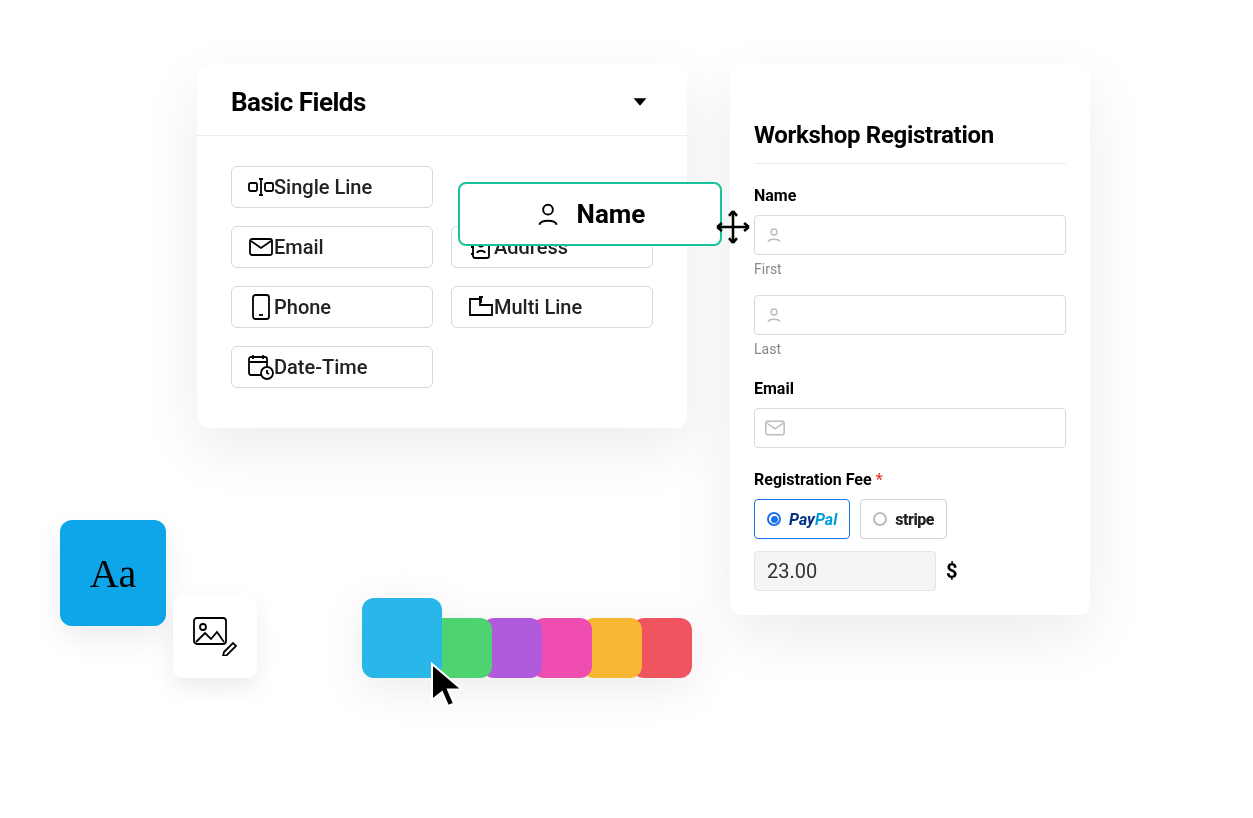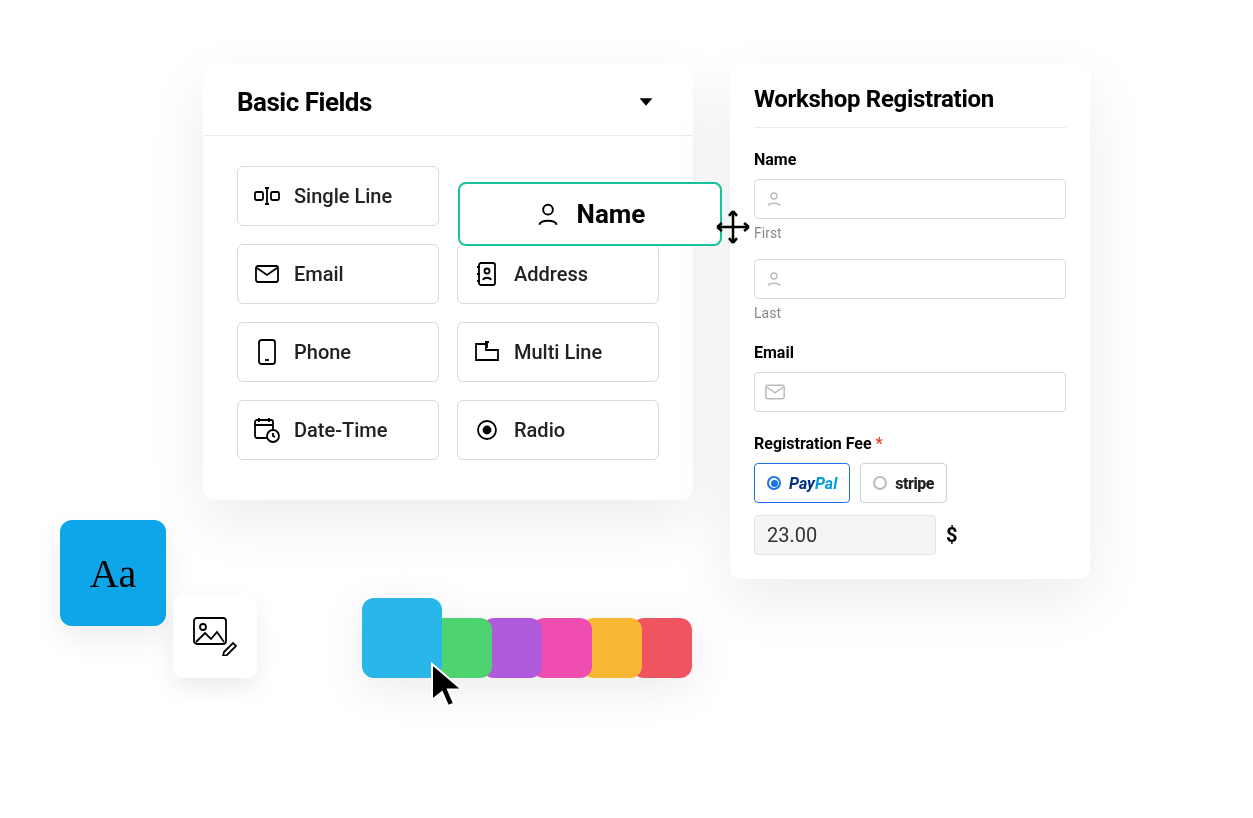--- a/index.html
+++ b/index.html
@@ -10,21 +10,21 @@
     height: 818px;
     position: relative;
   }
   .stage {
     position: absolute;
     left: 0; top: 0; right: 0; bottom: 0;
   }
   
   .fields-panel {
     position: absolute;
-    left: 203px;
+    left: 197px;
     top: 65px;
     width: 490px;
     background: #fff;
     border-radius: 12px;
     box-shadow: 0 20px 60px rgba(0,0,0,0.08);
     padding-bottom: 40px;
   }
   .fields-header {
     display: flex;
     align-items: center;
@@ -39,22 +39,21 @@
   }
   .fields-grid {
     display: grid;
     grid-template-columns: 1fr 1fr;
     gap: 18px 18px;
     padding: 30px 34px 0 34px;
   }
   .field-chip {
     display: flex;
     align-items: center;
-    gap: 14px;
-    height: 60px;
+    height: 42px;
     padding: 0 16px;
     border: 1px solid #d9d9d9;
     border-radius: 6px;
     font-size: 20px;
     font-weight: 500;
     color: #222;
     background: #fff;
     cursor: grab;
   }
   .chip-icon {
@@ -100,20 +99,21 @@
     box-shadow: 0 20px 60px rgba(0,0,0,0.08);
     padding: 20px 24px 24px 24px;
   }
   .preview-title {
     font-size: 24px;
     font-weight: 700;
     letter-spacing: -0.3px;
     padding-bottom: 14px;
     border-bottom: 1px solid #ececec;
     margin-bottom: 22px;
+    margin-top: 36px;
   }
   .field-block { margin-bottom: 22px; }
   .field-label {
     font-size: 16px;
     font-weight: 700;
     margin-bottom: 10px;
   }
   .name-row {
     display: grid;
     grid-template-columns: 1fr;
@@ -303,29 +303,20 @@
           <svg width="26" height="26" viewBox="0 0 26 26" fill="none" stroke="#000" stroke-width="1.8">
             <rect x="1" y="3" width="18" height="18" rx="2"></rect>
               <path d="M1 8h18M5 1v4M15 1v4"></path>
             <circle cx="19" cy="19" r="6" fill="#fff"></circle>
               <path d="M19 16v3l2 1"></path>
           </svg>
         </span>
         <span>Date-Time</span>
       </div>
 
-      <div class="field-chip">
-        <span class="chip-icon">
-          <svg width="22" height="22" viewBox="0 0 22 22" fill="none" stroke="#000" stroke-width="1.8">
-            <circle cx="11" cy="11" r="9"></circle>
-              <circle cx="11" cy="11" r="3.5" fill="#000"></circle>
-          </svg>
-        </span>
-        <span>Radio</span>
-      </div>
     </div>
   </div>
 
   <div class="drag-chip">
     <span class="chip-icon">
       <svg width="30" height="30" viewBox="0 0 24 24" fill="none" stroke="#000" stroke-width="1.8">
         <circle cx="12" cy="8" r="4.5"></circle>
           <path d="M4 22c1.2-5 14.8-5 16 0"></path>
       </svg>
     </span>

